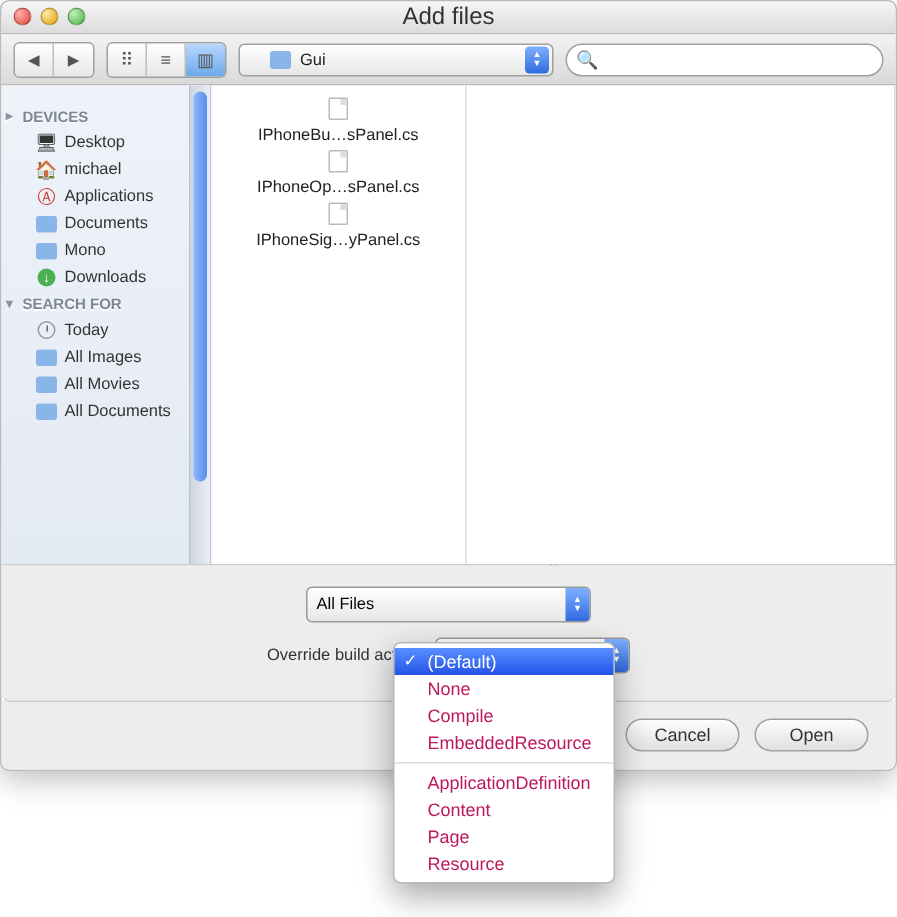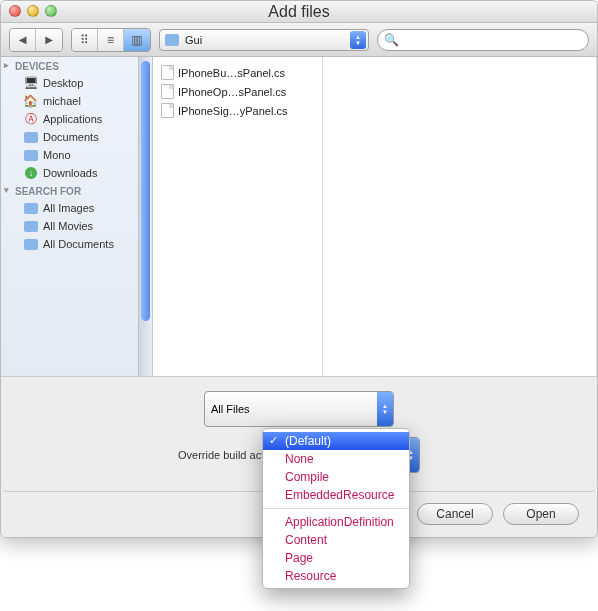--- a/index.html
+++ b/index.html
@@ -16,57 +16,57 @@
 .title { font-size: 16px; color: #333; }
 
 
 .toolbar { height: 34px; background: linear-gradient(#f3f3f3,#d9d9d9); border-bottom: 1px solid #bbb; display: flex; align-items: center; padding: 0 8px; gap: 8px; }
 .navseg, .viewseg { display: flex; border: 1px solid #a0a0a0; border-radius: 4px; overflow: hidden; }
 .segbtn { width: 26px; height: 22px; background: linear-gradient(#fefefe,#e7e7e7); display: flex; align-items: center; justify-content: center; border-right: 1px solid #bfbfbf; }
 .segbtn:last-child { border-right: none; }
 .segbtn.active { background: linear-gradient(#b8d7ff,#6ea8e8); }
 .arrow { font-size: 10px; color: #555; }
 .vicon { font-size: 12px; color: #555; }
-.pathpop { flex: 0 0 210px; height: 22px; background: linear-gradient(#fefefe,#e7e7e7); border: 1px solid #a0a0a0; border-radius: 4px; display: flex; align-items: center; padding: 0 5px; position: relative; }
+.pathpop { flex: 0 0 210px; height: 22px; background: linear-gradient(#fefefe,#e7e7e7); border: 1px solid #a0a0a0; border-radius: 4px; display: flex; align-items: center; padding: 0 20px; position: relative; }
 .pathpop .folder { width: 14px; height: 12px; background: #8ab5e8; border-radius: 2px; margin-right: 6px; }
 .pathpop .txt { font-size: 11px; color: #222; }
 .pathpop .chev { position: absolute; right: 2px; width: 16px; height: 18px; background: linear-gradient(#7fb0ff,#2f6be0); border-radius: 3px; display: flex; flex-direction: column; align-items: center; justify-content: center; font-size: 6px; color: #fff; line-height: 6px; }
 .searchbox { flex: 1; height: 22px; border: 1px solid #a0a0a0; border-radius: 11px; background: #fff; display: flex; align-items: center; padding: 0 6px; }
 .searchbox .mag { font-size: 12px; color: #888; margin-right: 4px; }
 .searchbox input { border: none; outline: none; font-size: 11px; flex: 1; background: transparent; }
 
 
 .body { display: flex; height: 320px; border-bottom: 1px solid #ccc; }
-.sidebar { width: 152px; background: linear-gradient(#eef3fa,#e4eaf2); border-right: 1px solid #bcc6d4; overflow-y: auto; padding: 0 0; position: relative; }
+.sidebar { width: 140px; background: linear-gradient(#eef3fa,#e4eaf2); border-right: 1px solid #bcc6d4; overflow-y: auto; padding: 12px 0; position: relative; }
 .sb-section { font-size: 10px; font-weight: bold; color: #7c8694; padding: 4px 8px 2px 14px; text-shadow: 0 1px 0 #fff; position: relative; }
 .sb-section::before { content: "▸"; position: absolute; left: 3px; top: 3px; font-size: 9px; color: #8a93a0; }
 .sb-section.open::before { content: "▾"; }
 .sb-item { font-size: 11px; color: #333; padding: 2px 8px 2px 22px; display: flex; align-items: center; gap: 4px; cursor: default; }
 .sb-item .ico { width: 16px; height: 14px; display: inline-flex; align-items: center; justify-content: center; font-size: 12px; }
 .folder-ico { width: 14px; height: 11px; background: #8ab5e8; border-radius: 2px; }
 .home-ico { font-size: 13px; }
 .app-ico { font-size: 12px; color:#c33; }
 .dl-ico { width:12px;height:12px;border-radius:50%;background:#4caf50;color:#fff;font-size:9px;display:flex;align-items:center;justify-content:center; }
 .clock-ico { width:12px;height:12px;border-radius:50%;border:1px solid #999;position:relative; }
 .clock-ico::after{content:"";position:absolute;left:5px;top:2px;width:1px;height:4px;background:#666;}
 
 .scrollbar-sb { position:absolute; right:0; top:0; width:14px; height:100%; background:linear-gradient(90deg,#d0d6e0,#e8edf6); border-left:1px solid #b8c2d0;}
 .scrollbar-sb .thumb { position:absolute; left:2px; right:2px; top:4px; height:260px; border-radius:5px; background:linear-gradient(90deg,#8fb8ff,#5a8de8); }
 
 .columns { flex:1; display:flex; background:#fff; position:relative; }
 .col { width:170px; border-right:1px solid #ddd; padding:6px 0; overflow:hidden; }
-.filerow { font-size:11px; color:#222; padding:2px 8px; display:flex; align-items:center; gap:4px; }
+.filerow { font-size:11px; color:#222; padding:2px 8px; display:flex; align-items:center; gap:4px;flex-direction:column; }
 .filerow .doc-ico { width:13px; height:15px; background:#fff; border:1px solid #bbb; border-radius:1px; position:relative; }
 .filerow .doc-ico::after{content:"";position:absolute;right:0;top:0;width:4px;height:4px;background:#ddd;}
 .col2 { flex:1; }
 .resizer { position:absolute; bottom:-10px; left:50%; transform:translateX(-50%); font-size:10px; color:#aaa;}
 
 
 .bottom { padding: 14px 16px 18px; background:#ededed; display:flex; flex-direction:column; align-items:center; gap:10px; border-bottom:1px solid #ccc; position:relative; border-radius: 0 0 6px 6px;}
-.popup { width:190px; height:36px; background:linear-gradient(#fefefe,#e7e7e7); border:1px solid #9a9a9a; border-radius:4px; display:flex; align-items:center; padding:0 6px; position:relative; font-size:11px; }
+.popup { width:190px; height:24px; background:linear-gradient(#fefefe,#e7e7e7); border:1px solid #9a9a9a; border-radius:4px; display:flex; align-items:center; padding:0 6px; position:relative; font-size:11px; }
 .popup .chev { position:absolute; right:0; top:0; width:16px; height:100%; background:linear-gradient(#7fb0ff,#2f6be0); border-radius:0 3px 3px 0; display:flex; flex-direction:column; align-items:center; justify-content:center; font-size:6px; color:#fff; line-height:6px; }
 .override-row { display:flex; align-items:center; gap:8px; }
 .override-label { font-size:11px; color:#333; }
 
 .footer { height: 46px; display:flex; align-items:center; justify-content:flex-end; gap:10px; padding:0 18px; background:#ededed; border-radius:0 0 6px 6px; margin-top:-1px; }
 .macbtn { width:76px; height:22px; border-radius:11px; background:linear-gradient(#fdfdfd,#e0e0e0); border:1px solid #a0a0a0; font-size:12px; color:#333; display:flex; align-items:center; justify-content:center; box-shadow: 0 1px 0 rgba(255,255,255,0.8) inset; }
 
 
 .dropdown { position:absolute; left:262px; top:428px; width:148px; background:#fff; border:1px solid #b8b8b8; border-radius:5px; box-shadow:0 8px 22px rgba(0,0,0,0.35); padding:3px 0; z-index:100; }
 .dd-item { font-size:12px; padding:2px 10px 2px 22px; position:relative; color:#be185d; }
@@ -148,20 +148,26 @@
           <span>Mono</span>
         </div>
       <div class="sb-item">
           <span class="ico">
             <span class="dl-ico">↓</span>
           </span>
           <span>Downloads</span>
         </div>
 
       <div class="sb-section open">SEARCH FOR</div>
+      <div class="sb-item">
+          <span class="ico">
+            <span class="clock-ico"></span>
+          </span>
+          <span>Today</span>
+        </div>
       <div class="sb-item">
           <span class="ico">
             <span class="folder-ico"></span>
           </span>
           <span>All Images</span>
         </div>
       <div class="sb-item">
           <span class="ico">
             <span class="folder-ico"></span>
           </span>

